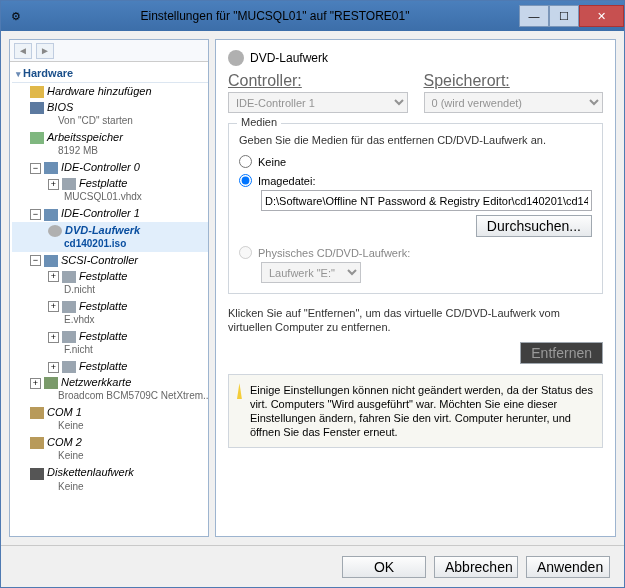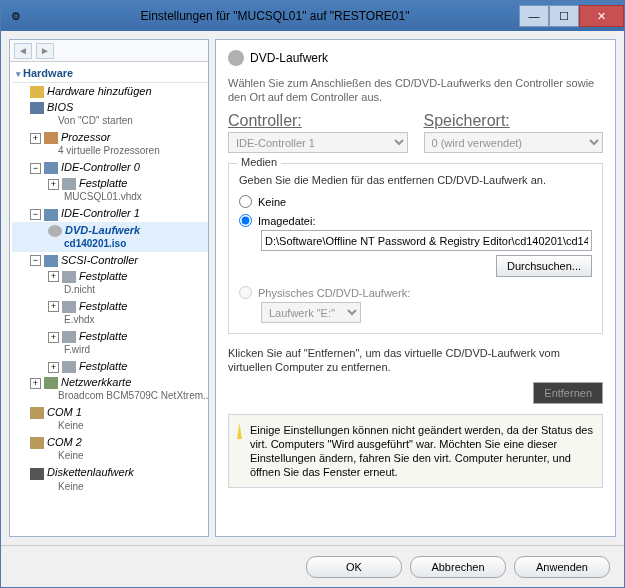--- a/index.html
+++ b/index.html
@@ -45,29 +45,29 @@
 .col { flex:1; display:flex; flex-direction:column; gap:2px;}
 .col label { color:#666; font-size:16px;text-decoration:underline;}
 select, .txtin { width:100%; border:1px solid #abadb3; height:21px; padding:1px 3px; background:#fff; font-size:11px;}
 select:disabled,.txtin:disabled{ background:#f0f0f0; color:#666;}
 .fieldset { border:1px solid #d0d6dd; margin-top:10px; padding:6px 10px 10px 10px; position:relative;}
 .fieldset .legend { position:absolute; top:-8px; left:8px; background:#fff; padding:0 4px; color:#333;}
 .finfo { color:#333; padding:4px 0 6px 0;}
 .radio-row { display:flex; align-items:center; gap:6px; padding:3px 0;}
 .radio-row input[type=radio]{ margin:0;}
 .indent { margin-left:22px;}
-.btn { border:1px solid #a0a8b0; background:linear-gradient(#fdfdfd,#e6e9ec); padding:2px 10px; height:22px; cursor:pointer; font-size:11px;}
+.btn { border:1px solid #a0a8b0; background:linear-gradient(#fdfdfd,#e6e9ec); padding:2px 10px; height:22px; cursor:pointer; font-size:14px;}
 .btn:disabled{ color:#9a9a9a; background:#404040;}
 .action-right { display:flex; justify-content:flex-end; margin-top:4px;}
 .remove-txt { color:#333; padding:12px 0 4px 0; line-height:14px;}
 .warnbox { border:1px solid #d0d6dd; background:#f7f7f2; padding:8px; display:flex; gap:8px; margin-top:10px;}
 .wicon { width:16px; height:16px; background:#f4cd3a; clip-path: polygon(50% 0,100% 100%,0 100%); position:relative;}
 .wicon::after{content:"!"; position:absolute; left:5px; top:1px; font-weight:bold; font-size:11px; color:#333;}
 .footer { height:42px; border-top:1px solid #c9c9c9; display:flex; align-items:center; justify-content:flex-end; gap:8px; padding:0 14px; background:#f0f0f0;}
-.footer .btn { width:96px;border-radius:10px;}
+.footer .btn { width:84px;}
 .ctrlsel{width:100px;}
 </style>
 </head>
 <body>
 
 <div class="window">
   <div class="titlebar">
     <div class="title-icon">⚙</div>
     <div class="title-text">Einstellungen für "MUCSQL01" auf "RESTORE01"</div>
     <div class="winbtns">
@@ -83,50 +83,49 @@
         <div class="navarrow">◄</div>
         <div class="navarrow">►</div>
       </div>
       <div class="tree">
         <div class="cat">Hardware</div>
 
         <div class="node"><span class="ico hw"></span><span class="lbl">Hardware hinzufügen</span></div>
 
         <div class="node"><span class="ico bios"></span><span class="lbl">BIOS</span><span class="sub">Von "CD" starten</span></div>
 
+        <div class="node"><span class="ico mem"></span><span class="lbl">Arbeitsspeicher</span><span class="sub">8192 MB</span></div>
 
-        <div class="node"><span class="tgl">+</span><span class="ico cpu"></span><span class="lbl">Prozessor</span><span class="sub">4 virtuelle Prozessoren</span></div>
 
         <div class="node"><span class="tgl">−</span><span class="ico ide"></span><span class="lbl">IDE-Controller 0</span></div>
         <div class="node" style="padding-left:36px"><span class="tgl">+</span><span class="ico hd"></span><span class="lbl">Festplatte</span><span class="sub" style="padding-left:16px">MUCSQL01.vhdx</span></div>
 
         <div class="node"><span class="tgl">−</span><span class="ico ide"></span><span class="lbl">IDE-Controller 1</span></div>
         <div class="node sel" style="padding-left:36px"><span class="ico dvd"></span><span class="lbl">DVD-Laufwerk</span><span class="sub" style="padding-left:16px">cd140201.iso</span></div>
 
         <div class="node"><span class="tgl">−</span><span class="ico scsi"></span><span class="lbl">SCSI-Controller</span></div>
         <div class="node" style="padding-left:36px"><span class="tgl">+</span><span class="ico hd"></span><span class="lbl">Festplatte</span><span class="sub" style="padding-left:16px">D.nicht</span></div>
         <div class="node" style="padding-left:36px"><span class="tgl">+</span><span class="ico hd"></span><span class="lbl">Festplatte</span><span class="sub" style="padding-left:16px">E.vhdx</span></div>
-        <div class="node" style="padding-left:36px"><span class="tgl">+</span><span class="ico hd"></span><span class="lbl">Festplatte</span><span class="sub" style="padding-left:16px">F.wird</span></div>
+        <div class="node" style="padding-left:36px"><span class="tgl">+</span><span class="ico hd"></span><span class="lbl">Festplatte</span><span class="sub" style="padding-left:16px">F.nicht</span></div>
         <div class="node" style="padding-left:36px"><span class="tgl">+</span><span class="ico hd"></span><span class="lbl">Festplatte</span></div>
 
         <div class="node"><span class="tgl">+</span><span class="ico net"></span><span class="lbl">Netzwerkkarte</span><span class="sub">Broadcom BCM5709C NetXtrem...</span></div>
 
         <div class="node"><span class="ico com"></span><span class="lbl">COM 1</span><span class="sub">Keine</span></div>
         <div class="node"><span class="ico com"></span><span class="lbl">COM 2</span><span class="sub">Keine</span></div>
         <div class="node"><span class="ico fdd"></span><span class="lbl">Diskettenlaufwerk</span><span class="sub">Keine</span></div>
 
       </div>
     </div>
 
     <div class="right">
       <div class="rhead">
         <div class="hico"></div>
         <div style="font-size:12px;">DVD-Laufwerk</div>
       </div>
-      <div class="rdesc">Wählen Sie zum Anschließen des CD/DVD-Laufwerks den Controller sowie den Ort auf dem Controller aus.</div>
 
       <div class="row2">
         <div class="col">
           <label>Controller:</label>
           <select disabled=""><option>IDE-Controller 1</option></select>
         </div>
         <div class="col">
           <label>Speicherort:</label>
           <select disabled=""><option>0 (wird verwendet)</option></select>
         </div>

